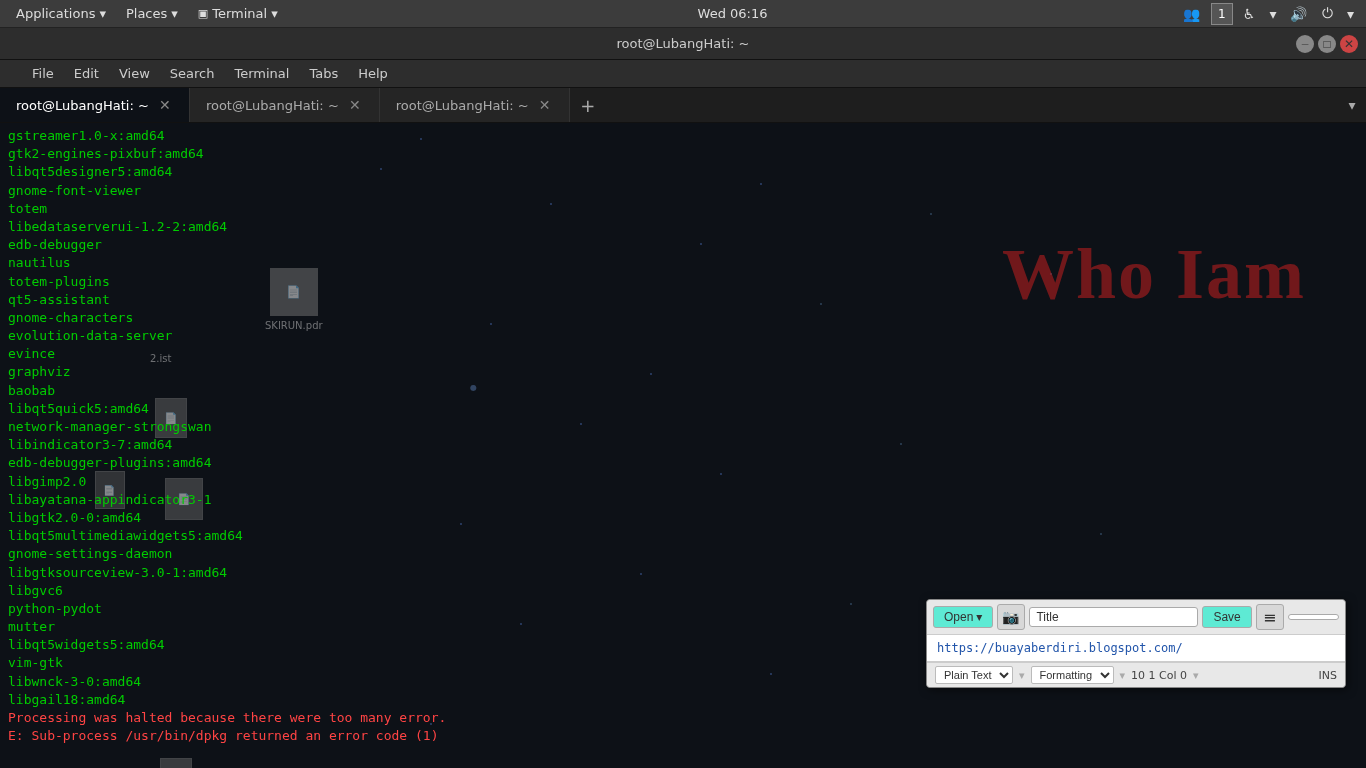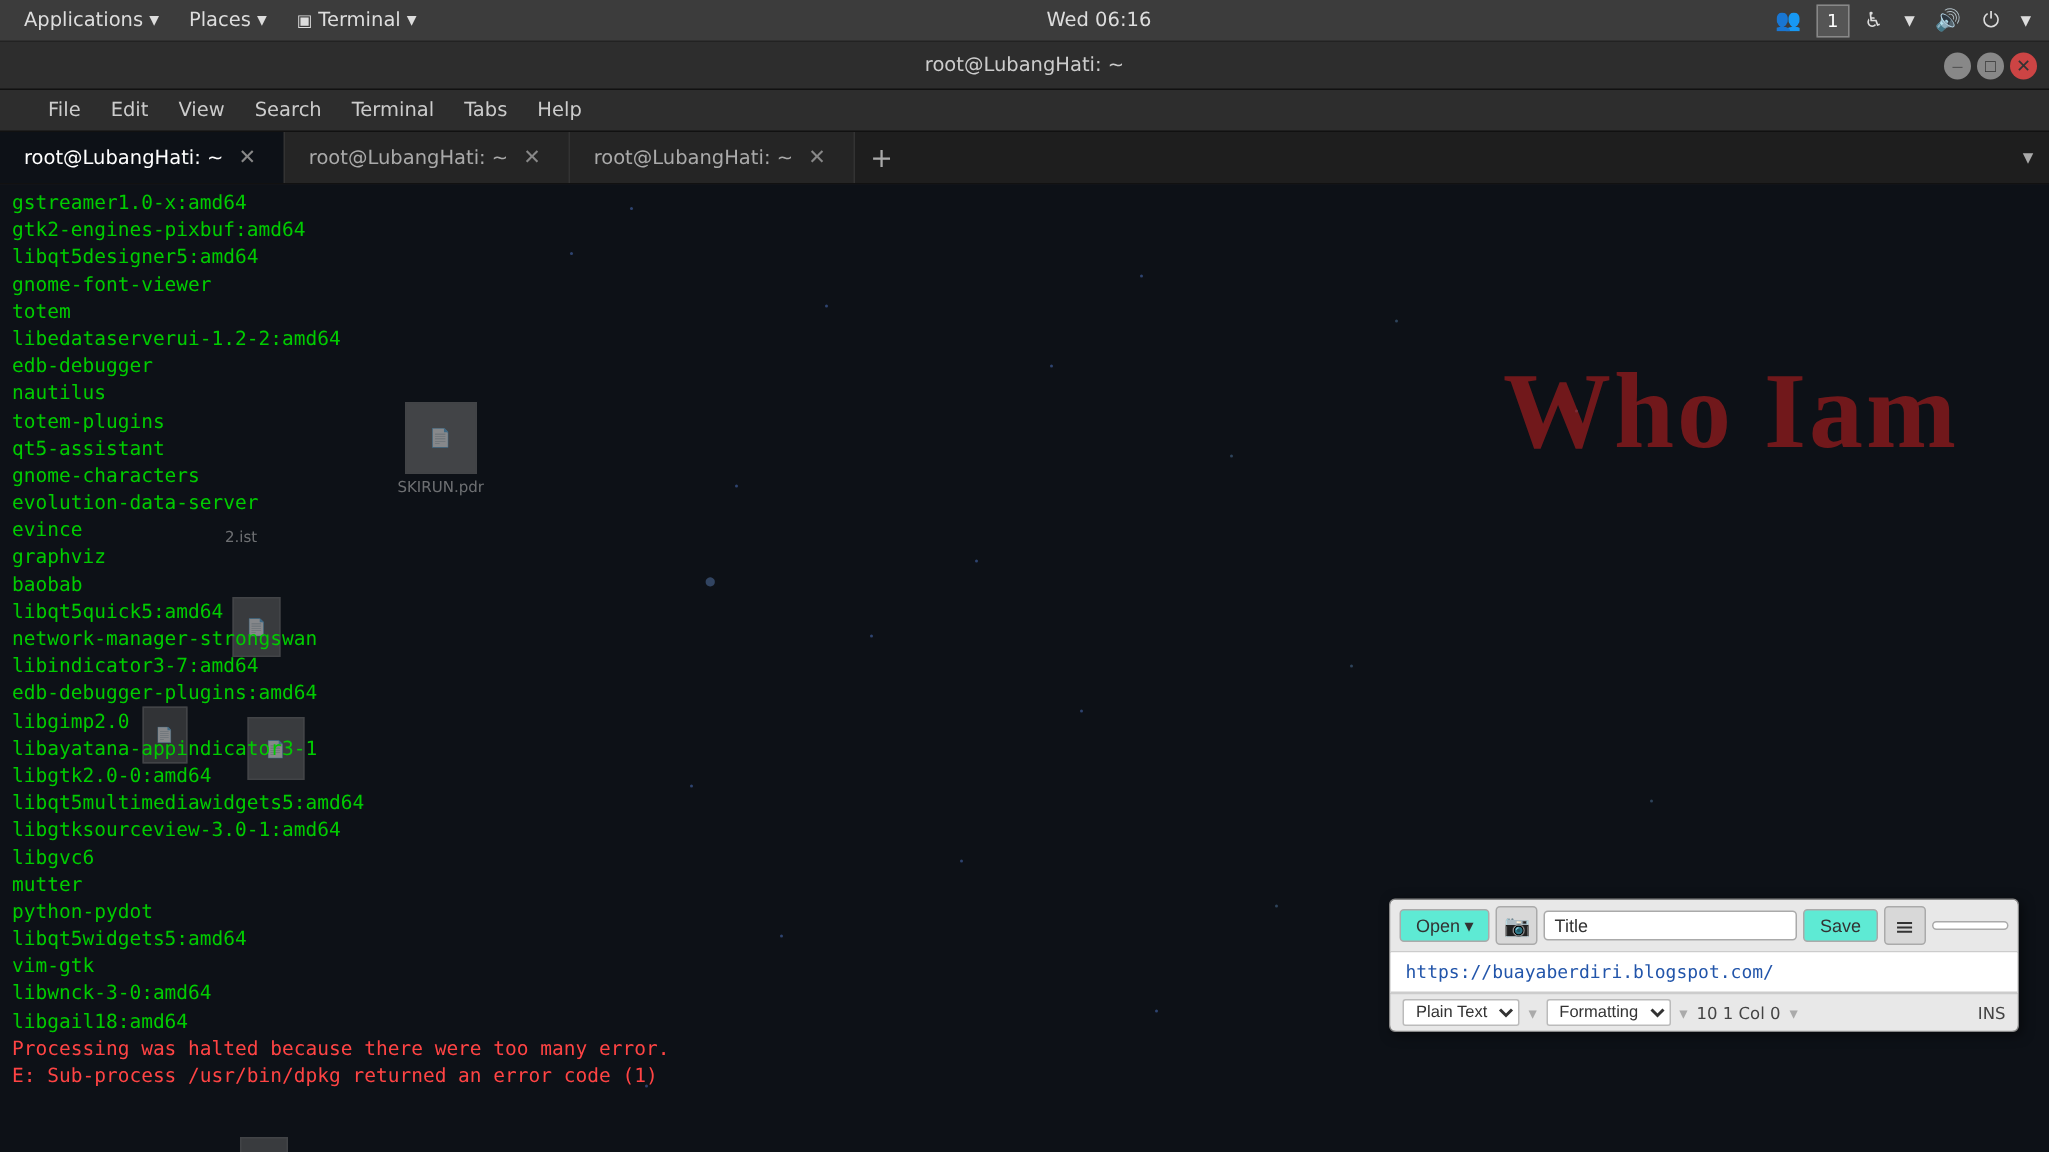--- a/index.html
+++ b/index.html
@@ -532,24 +532,25 @@
       <div class="term-line">graphviz</div>
       <div class="term-line">baobab</div>
       <div class="term-line">libqt5quick5:amd64</div>
       <div class="term-line">network-manager-strongswan</div>
       <div class="term-line">libindicator3-7:amd64</div>
       <div class="term-line">edb-debugger-plugins:amd64</div>
       <div class="term-line">libgimp2.0</div>
       <div class="term-line">libayatana-appindicator3-1</div>
       <div class="term-line">libgtk2.0-0:amd64</div>
       <div class="term-line">libqt5multimediawidgets5:amd64</div>
+      <div class="term-line">gnome-settings-daemon</div>
       <div class="term-line">libgtksourceview-3.0-1:amd64</div>
       <div class="term-line">libgvc6</div>
+      <div class="term-line">python-pydot</div>
       <div class="term-line">mutter</div>
-      <div class="term-line">python-pydot</div>
       <div class="term-line">libqt5widgets5:amd64</div>
       <div class="term-line">vim-gtk</div>
       <div class="term-line">libwnck-3-0:amd64</div>
       <div class="term-line">libgail18:amd64</div>
       <div class="term-line term-error">Processing was halted because there were too many error.</div>
       <div class="term-line term-error">E: Sub-process /usr/bin/dpkg returned an error code (1)</div>
     </div>
 
     <div class="floating-panel">
       <div class="panel-toolbar">

